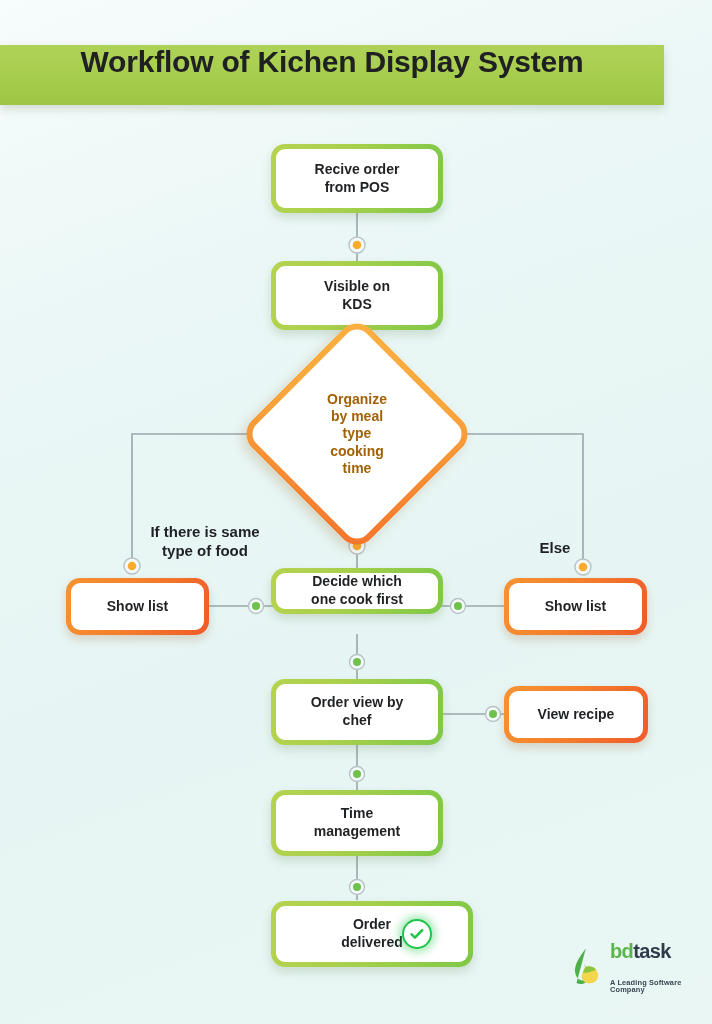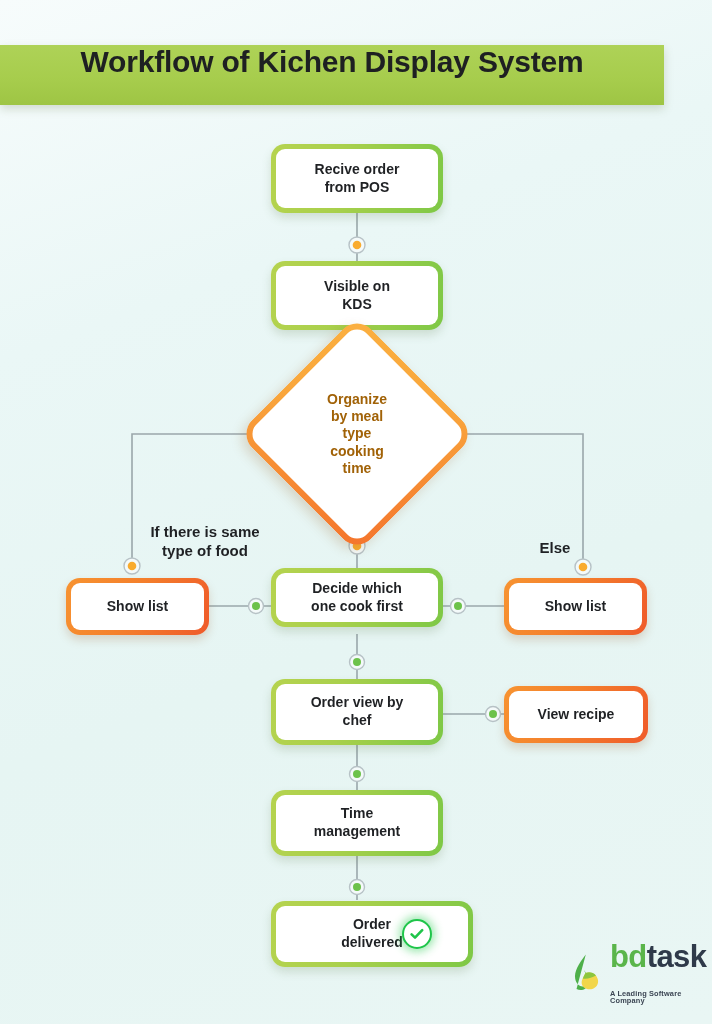--- a/index.html
+++ b/index.html
@@ -87,21 +87,21 @@
     display:flex;align-items:center;justify-content:center;
     box-shadow:0 0 9px 3px rgba(40,205,80,.45);
     box-sizing:border-box;
   }
   .check-badge svg{display:block;}
 
   
   .logo{position:absolute;display:flex;align-items:center;gap:5px;}
   .logo-mark{width:34px;height:40px;position:relative;}
   .logo-txt{display:flex;flex-direction:column;line-height:1;}
-  .logo-word{font-size:31px;font-weight:bold;letter-spacing:-.6px;}
+  .logo-word{font-size:20px;font-weight:bold;letter-spacing:-.6px;}
   .logo-word .bd{color:#5ab54a;}
   .logo-word .task{color:#2f3a4a;}
   .logo-tag{font-size:7.4px;font-weight:bold;color:#3c4654;letter-spacing:.15px;margin-top:18px;}
 </style>
 </head>
 <body>
 
 <div id="canvas">
 
   <div class="header-bar">
@@ -199,21 +199,21 @@
 
   <div class="branch-label" style="left:75px;top:523px;width:260px;text-align:center;">If there is same
 type of food</div>
 
   <div class="branch-label" style="left:505px;top:539px;width:100px;">Else</div>
 
   <div class="node orange" style="left:66px;top:578px;width:143px;height:57px;">
     <span class="label">Show list</span>
   </div>
 
-  <div class="node green" style="left:271px;top:568px;width:172px;height:59px;">
+  <div class="node green" style="left:271px;top:568px;width:172px;height:46px;">
     <span class="label">Decide which
 one cook first</span>
   </div>
 
   <div class="node orange" style="left:504px;top:578px;width:143px;height:57px;">
     <span class="label">Show list</span>
   </div>
 
   <div class="node green" style="left:271px;top:679px;width:172px;height:66px;">
     <span class="label">Order view by

